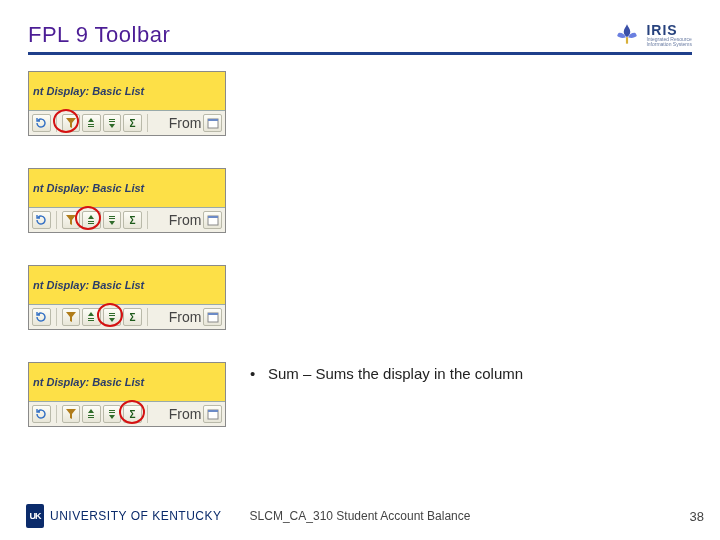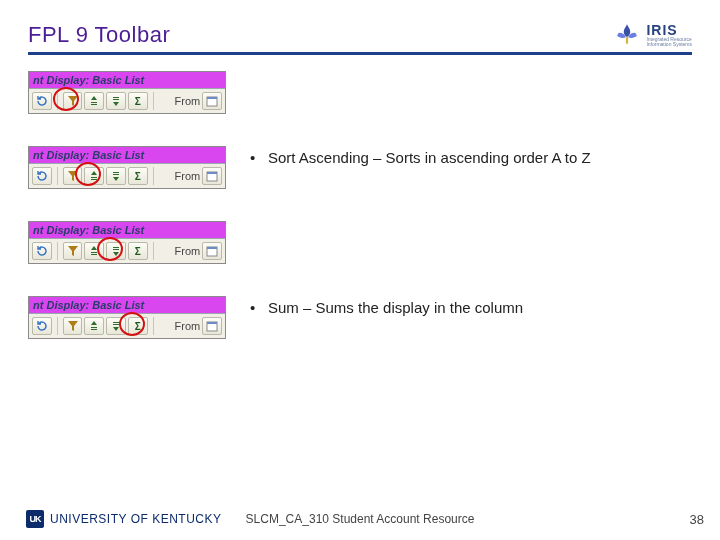--- a/index.html
+++ b/index.html
@@ -11,35 +11,35 @@
   .logo-iris .mark { width: 26px; height: 26px; position: relative; }
   .logo-iris .mark svg { width: 26px; height: 26px; }
   .logo-iris .txt { display: flex; flex-direction: column; line-height: 1; }
   .logo-iris .txt strong { font-size: 14px; letter-spacing: 1px; }
   .logo-iris .txt small { font-size: 5px; color: #6a7ca3; }
 
   .content { margin-top: 16px; display: flex; flex-direction: column; gap: 32px; }
   .row { display: flex; align-items: flex-start; gap: 24px; }
   .thumb { width: 198px; flex: 0 0 198px; }
   .sap-snip { border: 1px solid #8a8a8a; background: #efefe8; width: 198px; }
-  .sap-title { background: #d946ef; color: #2a3c6a; font-size: 11px; font-weight: bold; padding: 2px 4px; border-bottom: 1px solid #9aa; font-style: italic; white-space: nowrap; overflow: hidden; }
+  .sap-title { background: #fde047; color: #2a3c6a; font-size: 11px; font-weight: bold; padding: 13px 4px; border-bottom: 1px solid #9aa; font-style: italic; white-space: nowrap; overflow: hidden; }
   .sap-bar { display: flex; align-items: center; gap: 2px; padding: 3px 3px; background: #f2f0e6; }
   .ico { width: 20px; height: 18px; border: 1px solid #b9b9a9; background: linear-gradient(#fdfdf7,#e8e6d8); border-radius: 2px; display:flex; align-items:center; justify-content:center; font-size:10px; color:#3a5b2f; position:relative; }
   .ico svg { width: 12px; height: 12px; }
-  .lbl { font-size: 11px; color: #444; margin-left: 16px; }
+  .lbl { font-size: 14px; color: #444; margin-left: 16px; }
   .sep { width:1px; height:18px; background:#c7c6b8; margin: 0 3px; }
   .circ { position:absolute; border:2px solid #d41111; border-radius:50%; pointer-events:none; }
 
   .bullets { flex:1; font-size: 15px; color:#222; line-height: 1.55; }
   .bullets li { list-style: none; position: relative; padding-left: 18px; margin-bottom: 6px; }
   .bullets li::before { content:"•"; position:absolute; left:0; top:0; color:#222; }
 
   .footer { position:absolute; left:0; right:0; bottom:12px; display:flex; align-items:center; }
   .uk { display:flex; align-items:center; gap:6px; margin-left: 26px; }
-  .uk .badge { width:18px; height:18px; background:#0b2b6b; color:#fff; display:flex; align-items:center; justify-content:center; font-size:9px; font-weight:bold; border-radius:2px; letter-spacing:-1px; }
+  .uk .badge { width:18px; height:24px; background:#0b2b6b; color:#fff; display:flex; align-items:center; justify-content:center; font-size:9px; font-weight:bold; border-radius:2px; letter-spacing:-1px; }
   .uk .name { font-size:12px; letter-spacing:.5px; color:#0b2b6b; }
   .foot-center { position:absolute; left:0; right:0; text-align:center; font-size:12px; color:#444; }
   .pageno { position:absolute; right:16px; font-size:13px; color:#444; }
 </style>
 </head>
 <body>
 
 <div class="slide">
   <div class="header">
     <div class="title">FPL 9 Toolbar</div>
@@ -134,23 +134,20 @@
             <span class="ico">
                 <svg viewBox="0 0 12 12">
                   <rect x="1" y="2" width="10" height="9" fill="#fff" stroke="#888"></rect>
                   <rect x="1" y="2" width="10" height="2" fill="#6c8bc7"></rect>
                 </svg>
               </span>
             <span class="circ" style="left:46px; top:-2px; width:26px; height:24px;"></span>
           </div>
         </div>
       </div>
-      <ul class="bullets">
-        <li>Sort Ascending – Sorts in ascending order A to Z</li>
-      </ul>
     </div>
 
     <div class="row">
       <div class="thumb">
         <div class="sap-snip">
           <div class="sap-title">nt Display: Basic List</div>
           <div class="sap-bar" style="position:relative">
             <span class="ico">
                 <svg viewBox="0 0 12 12">
                   <path fill="none" stroke="#3370c4" stroke-width="1.4" d="M2 6a4 4 0 1 0 1.2-2.8M2 1v3h3"></path>
@@ -231,16 +228,16 @@
       </ul>
     </div>
 
   </div>
 
   <div class="footer">
     <div class="uk">
       <span class="badge">UK</span>
       <span class="name">UNIVERSITY OF KENTUCKY</span>
     </div>
-    <div class="foot-center">SLCM_CA_310 Student Account Resource</div>
+    <div class="foot-center">SLCM_CA_310 Student Account Balance</div>
     <div class="pageno">38</div>
   </div>
 </div>
 
 </body></html>

